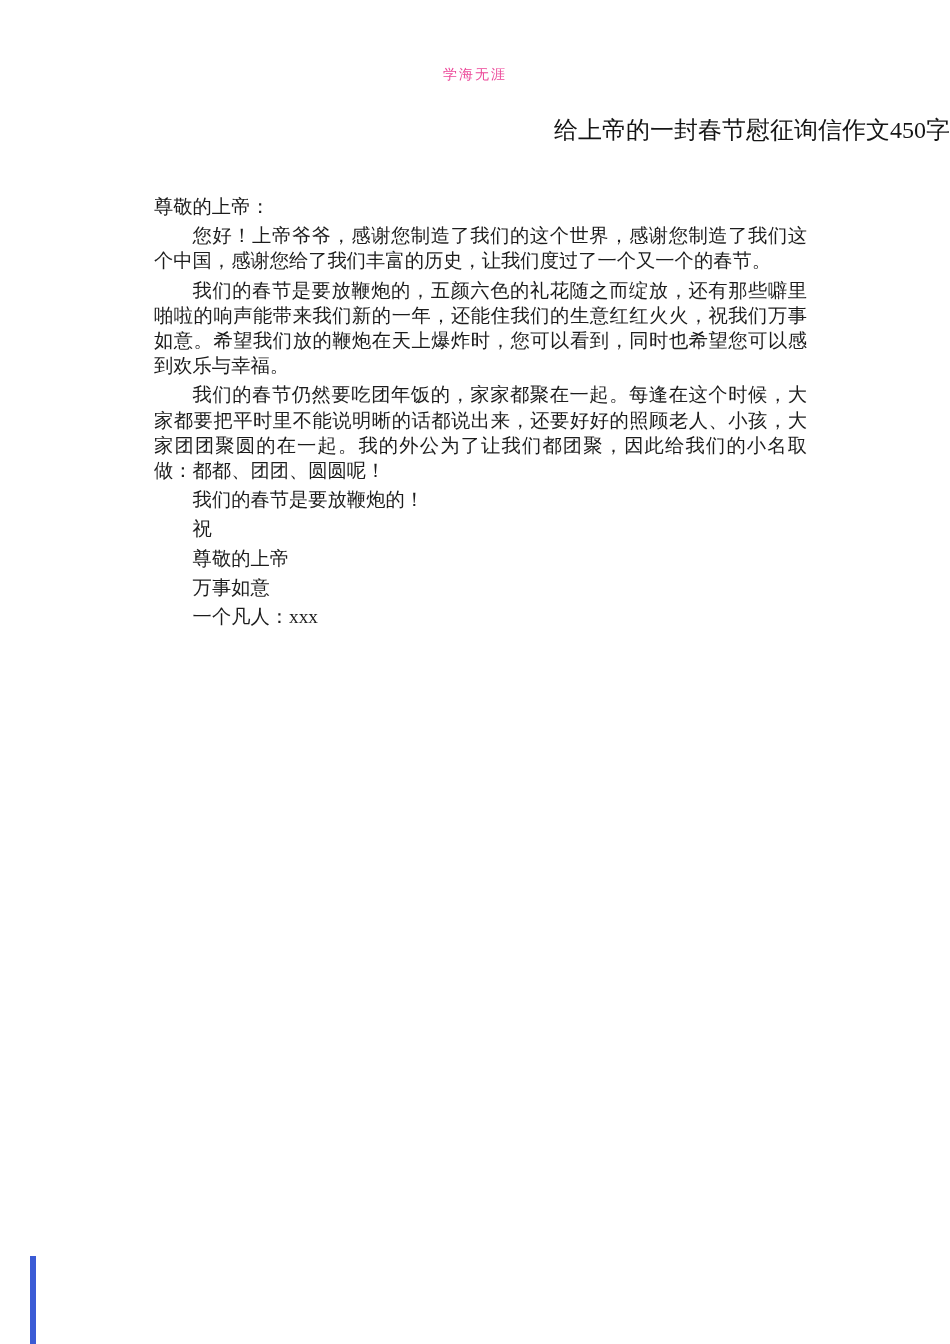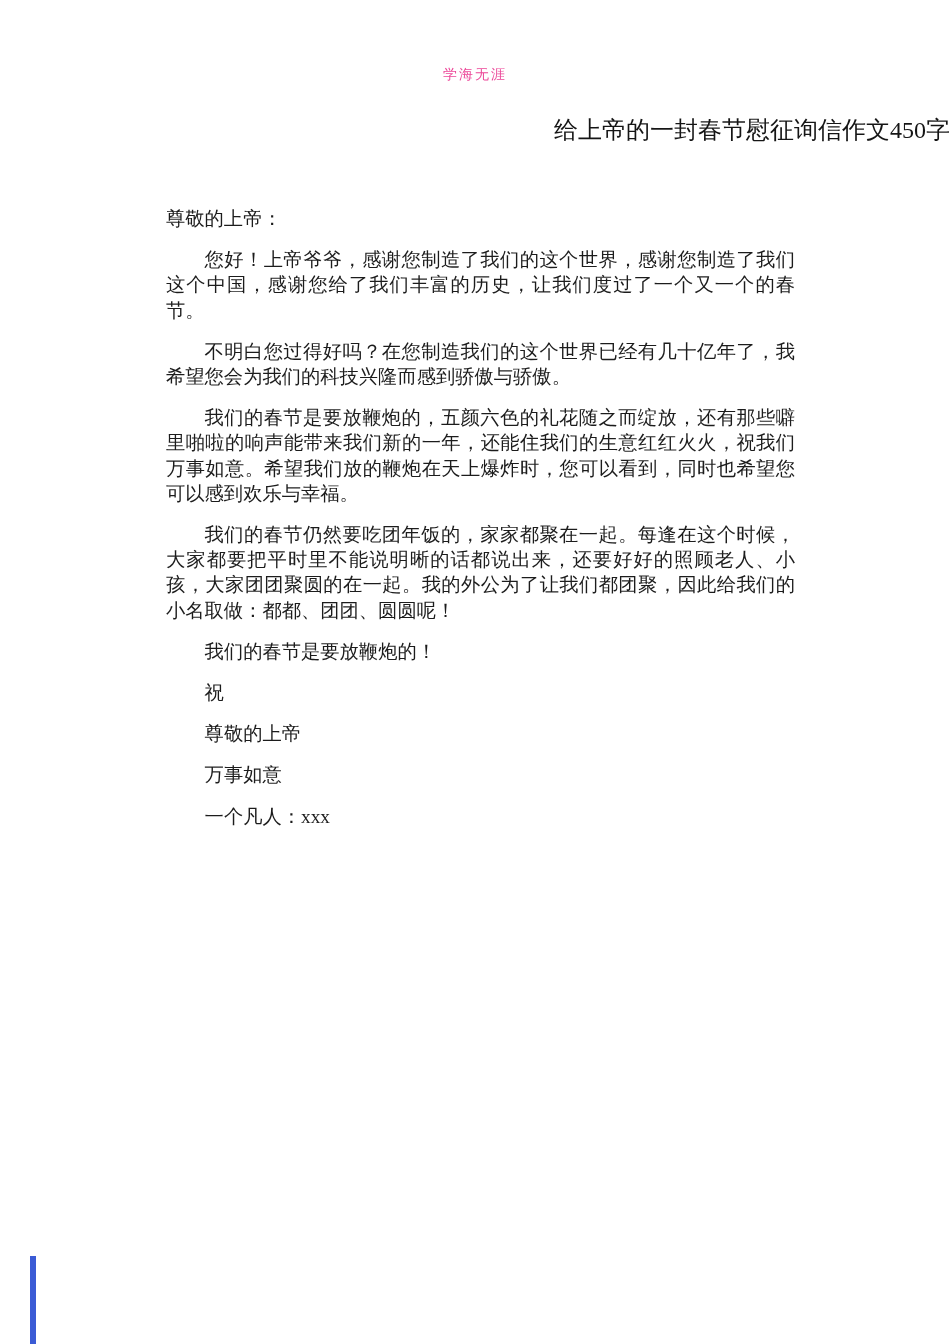--- a/index.html
+++ b/index.html
@@ -38,21 +38,21 @@
     top: 190px;
     left: 150px;
     width: 661px;
     font-size: 19.3px;
     line-height: 25.2px;
     text-align: justify;
     text-justify: inter-ideograph;
     color: #1c1c1c;
   }
   .letter-body p {
-    margin: 16px;
+    margin: 4px;
     padding: 0;
     text-indent: 2em;
   }
   .letter-body p.salutation {
     text-indent: 0;
   }
   .accent-bar {
     position: absolute;
     left: 30px;
     top: 1256px;
@@ -63,21 +63,20 @@
 </head>
 <body style="background: rgb(255, 255, 255);">
 
 <div class="watermark">学海无涯</div>
 
 <h1 class="doc-title">给上帝的一封春节慰征询信作文450字</h1>
 
 <div class="letter-body">
   <p class="salutation">尊敬的上帝：</p>
   <p>您好！上帝爷爷，感谢您制造了我们的这个世界，感谢您制造了我们这个中国，感谢您给了我们丰富的历史，让我们度过了一个又一个的春节。</p>
-  <p>不明白您过得好吗？在您制造我们的这个世界已经有几十亿年了，我希望您会为我们的科技兴隆而感到骄傲与骄傲。</p>
   <p>我们的春节是要放鞭炮的，五颜六色的礼花随之而绽放，还有那些噼里啪啦的响声能带来我们新的一年，还能住我们的生意红红火火，祝我们万事如意。希望我们放的鞭炮在天上爆炸时，您可以看到，同时也希望您可以感到欢乐与幸福。</p>
   <p>我们的春节仍然要吃团年饭的，家家都聚在一起。每逢在这个时候，大家都要把平时里不能说明晰的话都说出来，还要好好的照顾老人、小孩，大家团团聚圆的在一起。我的外公为了让我们都团聚，因此给我们的小名取做：都都、团团、圆圆呢！</p>
   <p>我们的春节是要放鞭炮的！</p>
   <p>祝</p>
   <p>尊敬的上帝</p>
   <p>万事如意</p>
   <p>一个凡人：xxx</p>
 </div>
 
 <div class="accent-bar" style="background: rgb(59, 91, 213);"></div>

